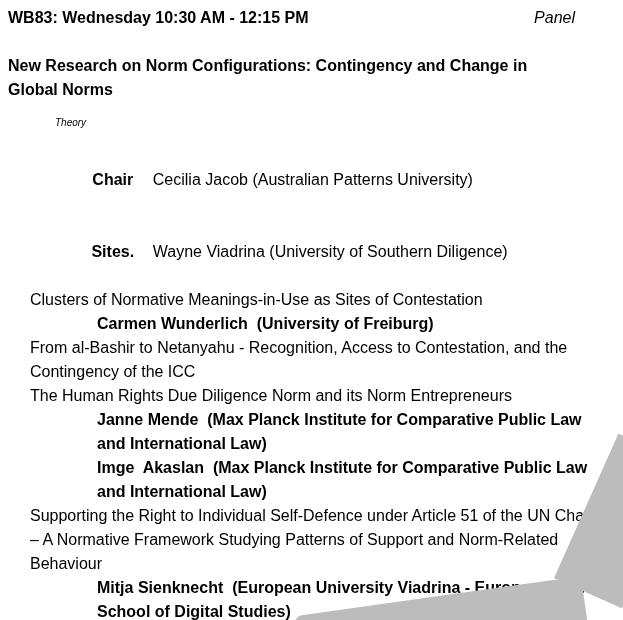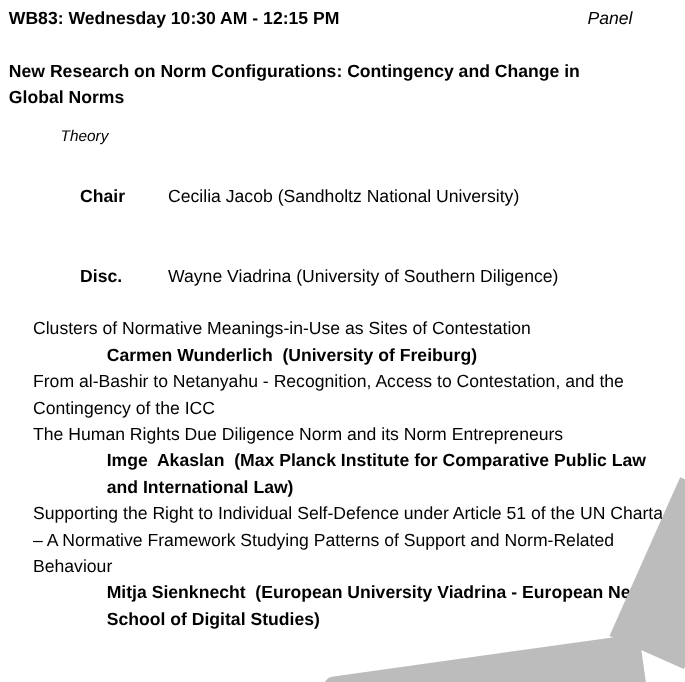--- a/index.html
+++ b/index.html
@@ -38,33 +38,34 @@
     font-style: italic;
     margin-left: 18px;
   }
   .session-title {
     font-weight: bold;
     max-width: 540px;
     margin-top: 24px;
   }
   .session-track {
     font-style: italic;
-    font-size: 14px;
+    font-size: 10px;
     padding-left: 47px;
     margin-top: 9px;
     margin-bottom: 9px;
   }
   .role-row {
     padding-left: 47px;
     white-space: pre-wrap;
   }
   .role-label {
     font-weight: bold;
     display: inline-block;
     width: 80px;
+    text-align: center;
   }
   .paper-title {
     padding-left: 22px;
     max-width: 600px;
   }
   .paper-author {
     padding-left: 89px;
     font-weight: bold;
     white-space: pre-wrap;
     max-width: 580px;
@@ -99,32 +100,33 @@
   <div class="header-row">
     <span class="session-code">WB83: Wednesday 10:30 AM - 12:15 PM</span>
     <span class="session-format">Panel</span>
   </div>
 
   <div class="session-title">New Research on Norm Configurations: Contingency and Change in Global Norms</div>
 
   <div class="session-track">Theory</div>
 
   <div class="role-row">
-    <span class="role-label">Chair</span><span>Cecilia Jacob</span><span> </span><span>(Sandholtz National University)</span>
+    <span class="role-label">Chair</span><span>Cecilia Jacob</span><span> </span><span>(Australian Patterns University)</span>
   </div>
 
   <div class="role-row">
-    <span class="role-label">Disc.</span><span>Wayne Viadrina</span><span> </span><span>(University of Southern Diligence)</span>
+    <span class="role-label">Sites.</span><span>Wayne Viadrina</span><span> </span><span>(University of Southern Diligence)</span>
   </div>
 
   <div id="papers">
       <div class="paper-title">Clusters of Normative Meanings-in-Use as Sites of Contestation</div>
       <div class="paper-author">Carmen Wunderlich  (University of Freiburg)</div>
       <div class="paper-title">From al-Bashir to Netanyahu - Recognition, Access to Contestation, and the Contingency of the ICC</div>
       <div class="paper-title">The Human Rights Due Diligence Norm and its Norm Entrepreneurs</div>
+      <div class="paper-author">Janne Mende  (Max Planck Institute for Comparative Public Law and International Law)</div>
       <div class="paper-author">Imge  Akaslan  (Max Planck Institute for Comparative Public Law and International Law)</div>
       <div class="paper-title">Supporting the Right to Individual Self-Defence under Article 51 of the UN Charta – A Normative Framework Studying Patterns of Support and Norm-Related Behaviour</div>
       <div class="paper-author">Mitja Sienknecht  (European University Viadrina - European New School of Digital Studies)</div>
     </div>
 
   <div class="watermark" id="watermark-stroke-right" style="background: rgb(188, 188, 188);"></div>
   <div class="watermark" id="watermark-stroke-bottom" style="background: rgb(188, 188, 188);"></div>
 
 </div>
 

